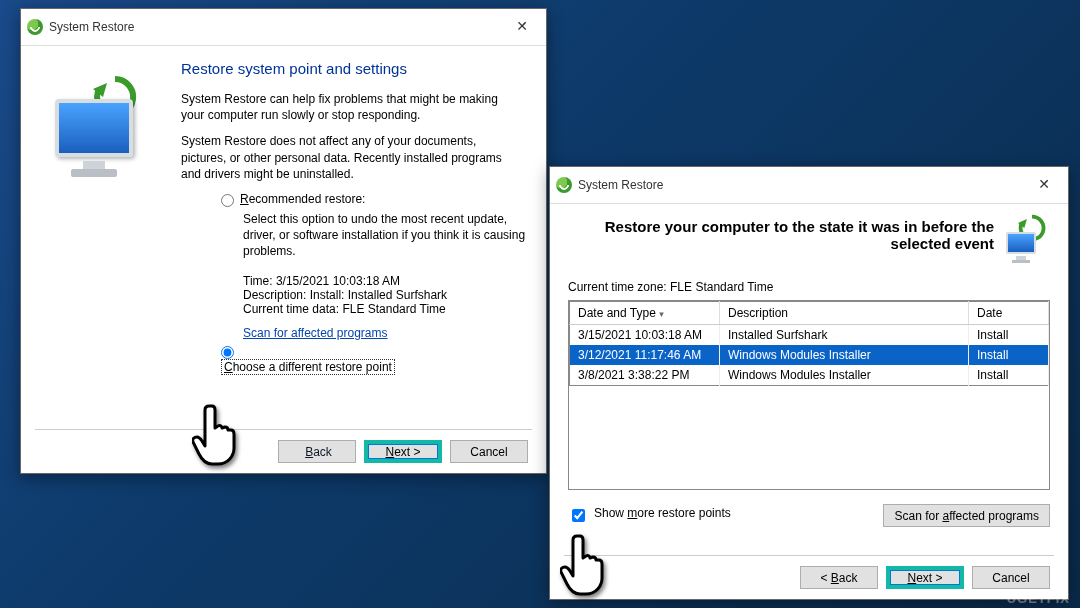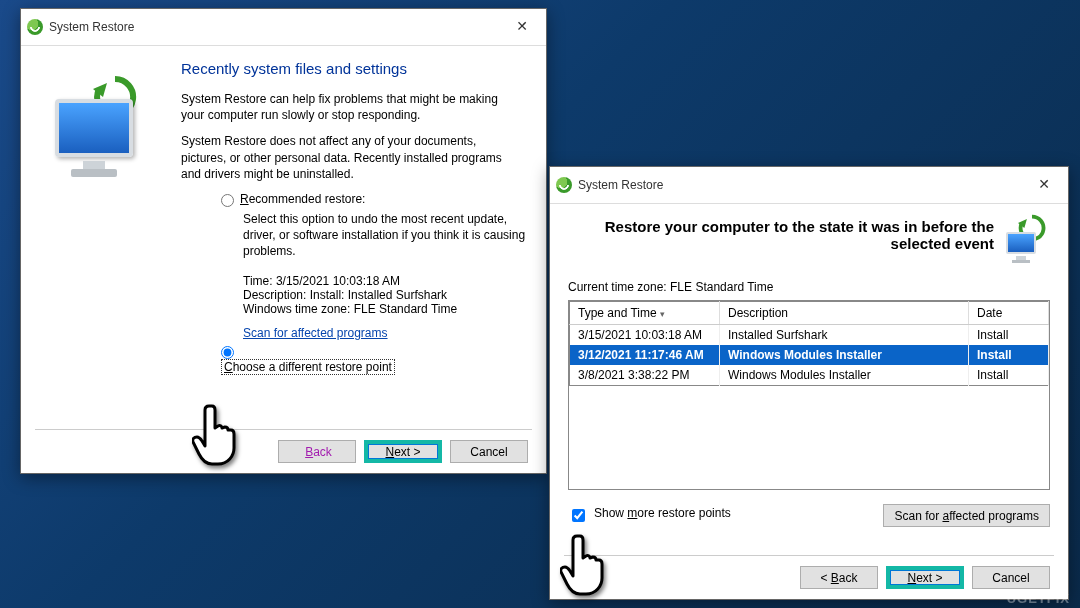--- a/index.html
+++ b/index.html
@@ -46,37 +46,37 @@
   .radio-row input{margin:2px 6px 0 0;}
   .underline{text-decoration:underline;}
   .indent{margin-left:22px;}
   .link{color:#0645ad;text-decoration:underline;cursor:pointer;}
   .sep{height:1px;background:#ccc;margin:4px 0 10px 0;}
   .btnrow{display:flex;justify-content:flex-end;gap:8px;padding:0 4px;}
   .btn{
     min-width:78px;height:23px;font-size:12px;background:#e1e1e1;
     border:1px solid #adadad;color:#000;padding:0 10px;cursor:default;
   }
-  .btn.disabled{color:#a21caf;padding-left:13px;}
+  .btn.disabled{color:#0f172a;padding-left:13px;}
   .btn.default{border:4px solid #14b8a6;box-shadow:inset 0 0 0 1px #0078d7;}
   .dashed{border:1px dotted #333;display:inline-block;padding:0 2px;}
   
   table.rplist{
     width:100%; border:1px solid #888; border-collapse:collapse;
     font-size:12px; background:#fff;
   }
   table.rplist th{
     text-align:left; font-weight:400; padding:4px 8px;
     border-right:1px solid #ddd; border-bottom:1px solid #ccc;
     background:#fff;
   }
   table.rplist td{
     padding:3px 8px; border-right:1px solid #eee;
   }
-  table.rplist tr.selected td{background:#0a64c8;color:#fff;font-weight:bold;}
+  table.rplist tr.selected td{background:#0a64c8;color:#fff;}
   .table-wrap{border:1px solid #888;height:190px;overflow:hidden;}
   .chk-row{display:flex;gap:6px;font-size:12px;}
   
   .monitor-ico{
     position:absolute; left:24px; top:64px; width:110px; height:110px;
   }
   .mon-screen{
     width:78px;height:58px;background:linear-gradient(#4aa3ff,#1a5fbf);
     border:4px solid #d8dde2;border-radius:4px;position:absolute;left:10px;top:26px;
     box-shadow:2px 2px 4px rgba(0,0,0,.3);
@@ -111,34 +111,34 @@
     <svg class="mon-arrow" viewBox="0 0 44 44">
         <path d="M22 4 a18 18 0 1 1 -16 10" fill="none" stroke="#3a9a2a" stroke-width="6"></path>
         <polygon points="0,14 14,8 10,22" fill="#3a9a2a"></polygon>
       </svg>
     <div class="mon-screen"></div>
       <div class="mon-stand"></div>
       <div class="mon-base"></div>
   </div>
 
   <div class="body" style="padding-left:160px;">
-    <div class="heading">Recently system files and settings</div>
+    <div class="heading">Restore system point and settings</div>
     <p style="max-width:330px;">System Restore can help fix problems that might be making your computer run slowly or stop responding.</p>
     <p style="max-width:340px;">System Restore does not affect any of your documents, pictures, or other personal data. Recently installed programs and drivers might be uninstalled.</p>
 
     <div class="radio-row" style="margin-left:40px;margin-top:6px;">
       <input type="radio" name="r1" style="">
       <span><span class="underline">R</span>ecommended restore:</span>
     </div>
     <p class="indent" style="margin-left:62px;max-width:300px;">Select this option to undo the most recent update, driver, or software installation if you think it is causing problems.</p>
 
     <div style="margin-left:62px;margin-top:14px;">
       <div><span>Time:</span> <span>3/15/2021 10:03:18 AM</span></div>
       <div><span>Description:</span> <span>Install: Installed Surfshark</span></div>
-      <div><span>Windows time zone:</span> <span>FLE Standard Time</span></div>
+      <div><span>Current time data:</span> <span>FLE Standard Time</span></div>
       <div style="margin-top:10px;"><span class="link">Scan for affected programs</span></div>
     </div>
 
     <div class="radio-row" style="margin-left:40px;margin-top:4px;flex-direction:column;">
       <input type="radio" name="r1" checked="" style="">
       <span class="dashed"><span class="underline">C</span>hoose a different restore point</span>
 
     </div>
   </div>
 
@@ -176,21 +176,21 @@
         <div style="position:absolute;left:8px;top:42px;width:18px;height:3px;background:#b9bfc4;"></div>
       </div>
     </div>
 
     <div style="margin-top:6px;margin-bottom:6px;">Current time zone: FLE Standard Time</div>
 
     <div class="table-wrap">
       <table class="rplist">
         <thead>
             <tr>
-          <th style="width:150px"><span>Type and Time</span> <span style="font-size:9px;color:#666">▾</span></th>
+          <th style="width:150px"><span>Date and Type</span> <span style="font-size:9px;color:#666">▾</span></th>
           <th>Description</th>
           <th style="width:80px">Date</th>
         </tr>
           </thead>
         <tbody>
           <tr>
             <td>3/15/2021 10:03:18 AM</td>
               <td>Installed Surfshark</td>
               <td>Install</td>
           </tr>

